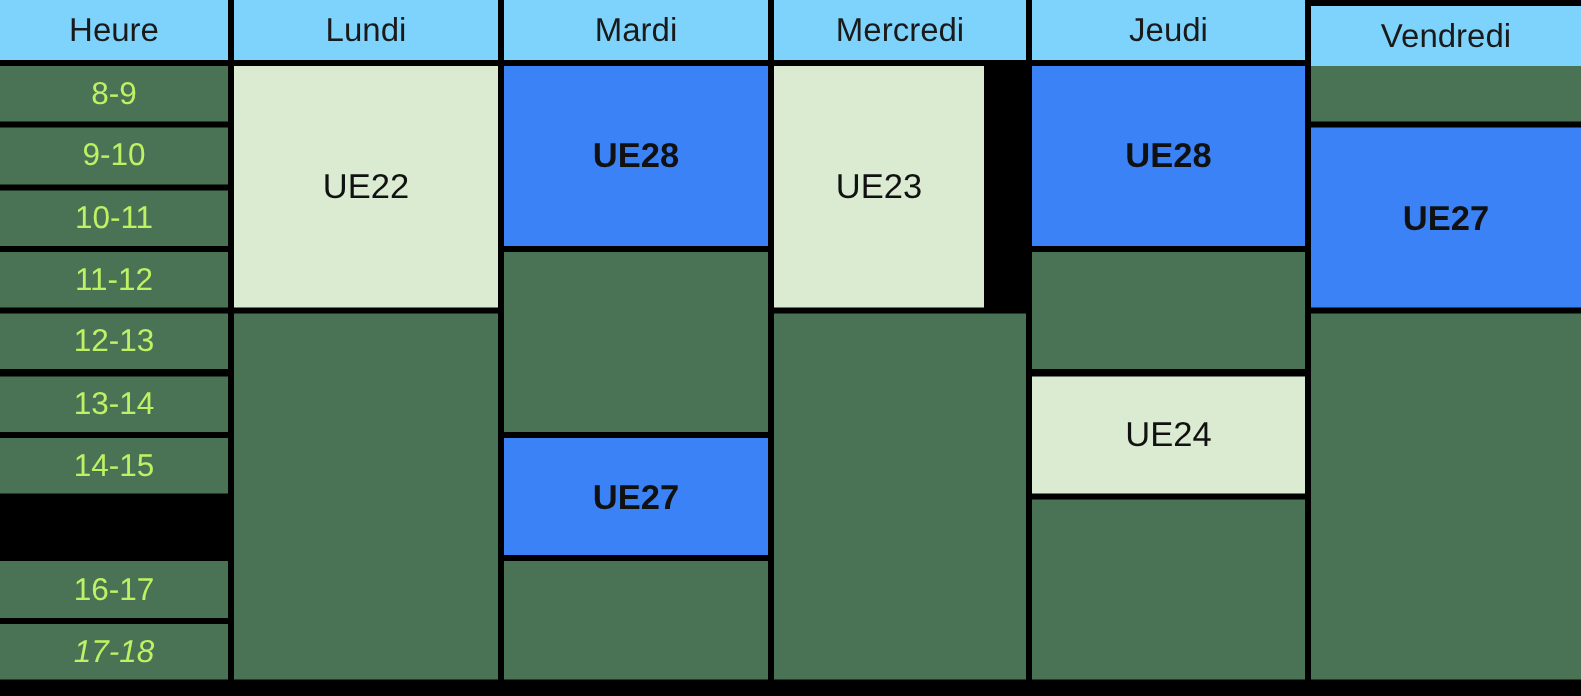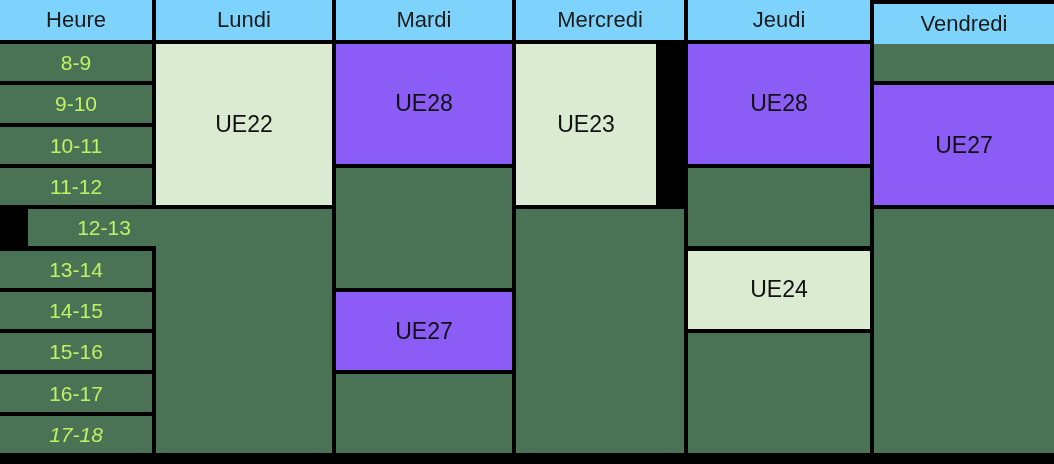--- a/index.html
+++ b/index.html
@@ -54,42 +54,42 @@
   .course-cell {
     font-size: 23px;
     color: #111111;
   }
 
   .course-green {
     background: #dbebd2;
   }
 
   .course-blue {
-    background: #8b5cf6;
+    background: #3b82f6;
+    font-weight: bold;
   }
 </style>
 </head>
 <body>
 
 <div id="timetable">
 
 <div class="cell head-cell" style="left: 0px; top: 0px; width: 152px; height: 40px;">Heure</div>
     <div class="cell head-cell" style="left: 156px; top: 0px; width: 176px; height: 40px;">Lundi</div>
     <div class="cell head-cell" style="left: 336px; top: 0px; width: 176px; height: 40px;">Mardi</div>
     <div class="cell head-cell" style="left: 516px; top: 0px; width: 168px; height: 40px;">Mercredi</div>
     <div class="cell head-cell" style="left: 688px; top: 0px; width: 182px; height: 40px;">Jeudi</div>
     <div class="cell head-cell" style="left: 874px; top: 4px; width: 180px; height: 40px;">Vendredi</div>
     <div class="cell hour-cell" style="left: 0px; top: 44px; width: 152px; height: 37.3px;">8-9</div>
     <div class="cell hour-cell" style="left: 0px; top: 85.3px; width: 152px; height: 37.3px;">9-10</div>
     <div class="cell hour-cell" style="left: 0px; top: 126.6px; width: 152px; height: 37.3px;">10-11</div>
     <div class="cell hour-cell" style="left: 0px; top: 167.9px; width: 152px; height: 37.3px;">11-12</div>
-    <div class="cell hour-cell" style="left: 0px; top: 209.2px; width: 152px; height: 37.3px; margin-left: 28px;">12-13</div>
+    <div class="cell hour-cell" style="left: 0px; top: 209.2px; width: 152px; height: 37.3px;">12-13</div>
     <div class="cell hour-cell" style="left: 0px; top: 250.5px; width: 152px; height: 37.3px;">13-14</div>
     <div class="cell hour-cell" style="left: 0px; top: 291.8px; width: 152px; height: 37.3px;">14-15</div>
-    <div class="cell hour-cell" style="left: 0px; top: 333.1px; width: 152px; height: 37.3px;">15-16</div>
     <div class="cell hour-cell" style="left: 0px; top: 374.4px; width: 152px; height: 37.3px;">16-17</div>
     <div class="cell hour-cell" style="left: 0px; top: 415.7px; width: 152px; height: 37.3px; font-style: italic;">17-18</div>
     <div class="cell empty-cell" style="left: 156px; top: 209.2px; width: 176px; height: 243.8px;"></div>
     <div class="cell empty-cell" style="left: 336px; top: 167.9px; width: 176px; height: 119.9px;"></div>
     <div class="cell empty-cell" style="left: 336px; top: 374.4px; width: 176px; height: 78.6px;"></div>
     <div class="cell empty-cell" style="left: 516px; top: 209.2px; width: 168px; height: 243.8px;"></div>
     <div class="cell empty-cell" style="left: 688px; top: 167.9px; width: 182px; height: 78.6px;"></div>
     <div class="cell empty-cell" style="left: 688px; top: 333.1px; width: 182px; height: 119.9px;"></div>
     <div class="cell empty-cell" style="left: 874px; top: 44px; width: 180px; height: 37.3px;"></div>
     <div class="cell empty-cell" style="left: 874px; top: 209.2px; width: 180px; height: 243.8px;"></div>

